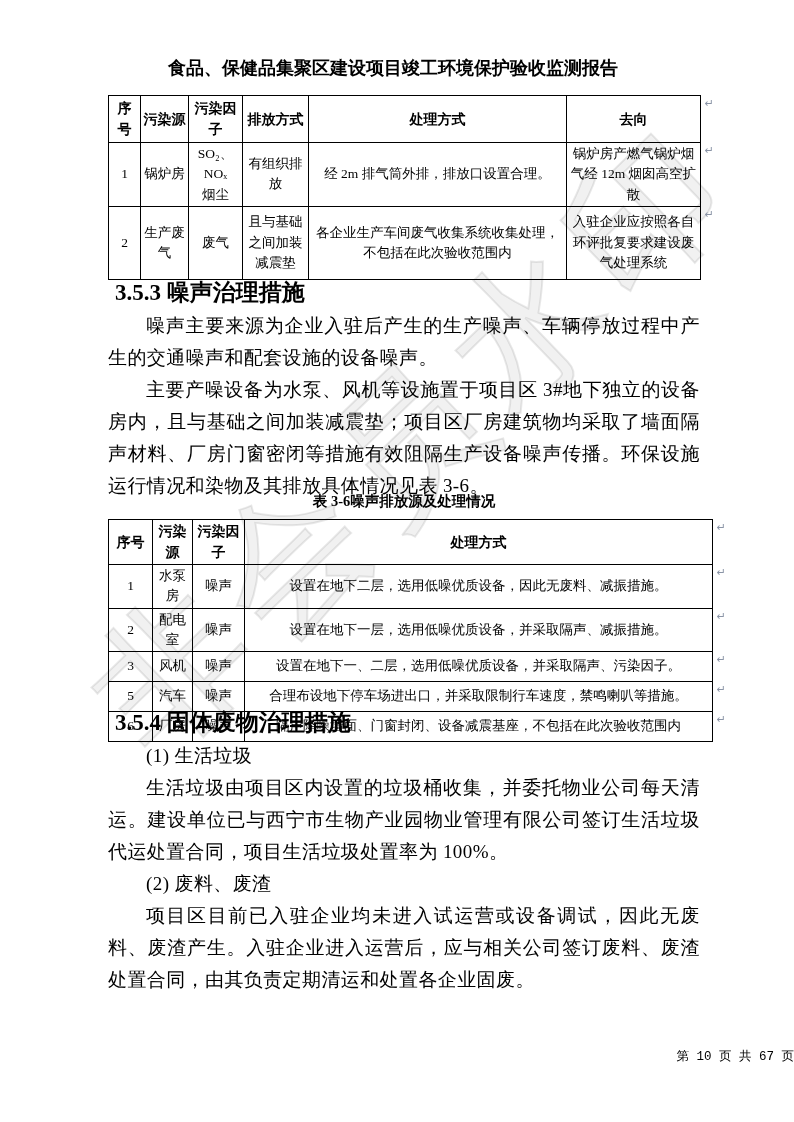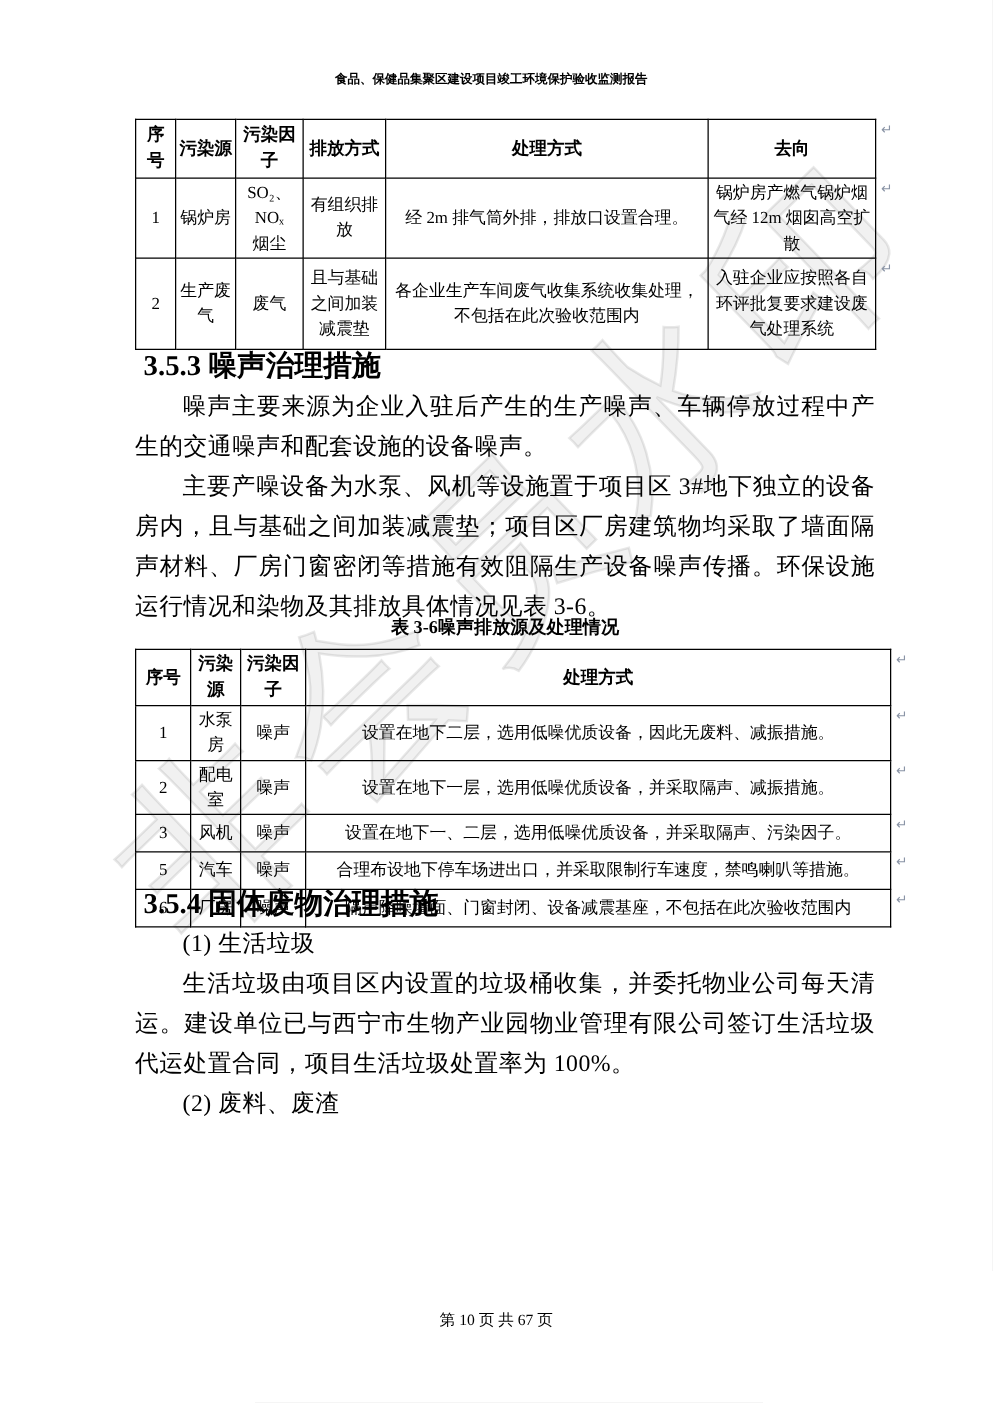--- a/index.html
+++ b/index.html
@@ -15,21 +15,21 @@
     transform:rotate(-44deg);
     font-size:150px; letter-spacing:14px; white-space:nowrap;
     color:rgba(0,0,0,0.055);
     -webkit-text-stroke:2px rgba(0,0,0,0.09);
     pointer-events:none; z-index:0;
   }
   .layer { position:absolute; z-index:1; }
   
   .doc-title {
     top:56px; left:108px; width:570px; text-align:center;
-    font-size:10px; font-weight:bold;
+    font-size:18px; font-weight:bold;
   }
   
   .table-wrap { position:absolute; z-index:1; }
   #table1-wrap { top:95px;  left:108px; width:592px; }
   #table2-wrap { top:519px; left:108px; width:604px; }
   table.doc-table {
     border-collapse:collapse; table-layout:fixed; width:100%;
     font-size:13.5px;
     padding-left:36px;
   }
@@ -62,21 +62,21 @@
     font-size:23px; font-weight:bold; line-height:34px; margin:0;
     text-indent:0.3em;
   }
   .flow p {
     margin:0; font-size:19px; line-height:32px; text-indent:2em;
     text-align:justify; letter-spacing:0.4px;
   }
   .flow p.sub-heading { text-align:left; }
   
   .footer {
-    top:1048px; left:0; width:794px; text-align:center; font-size:12.5px;
+    top:1048px; left:0; width:794px; text-align:right; font-size:12.5px;font-family:Liberation Mono, monospace;
   }
 </style>
 </head>
 <body>
 
 <div class="page">
 
   <div class="watermark">非会员水印</div>
 
   <div class="layer doc-title">食品、保健品集聚区建设项目竣工环境保护验收监测报告</div>
@@ -191,17 +191,18 @@
       <span class="row-mark" style="top: 135px;">↵</span>
       <span class="row-mark" style="top: 165px;">↵</span>
       <span class="row-mark" style="top: 195px;">↵</span>
     </div>
 
   <div id="sec-354" class="flow">
     <h3 class="sec-heading">3.5.4 固体废物治理措施</h3>
     <p class="sub-heading">(1) 生活垃圾</p>
     <p>生活垃圾由项目区内设置的垃圾桶收集，并委托物业公司每天清运。建设单位已与西宁市生物产业园物业管理有限公司签订生活垃圾代运处置合同，项目生活垃圾处置率为 100%。</p>
     <p class="sub-heading">(2) 废料、废渣</p>
+    <p>项目区目前已入驻企业均未进入试运营或设备调试，因此无废料、废渣产生。入驻企业进入运营后，应与相关公司签订废料、废渣处置合同，由其负责定期清运和处置各企业固废。</p>
   </div>
 
   <div class="layer footer">第 10 页 共 67 页</div>
 
 </div>
 
 </body></html>

